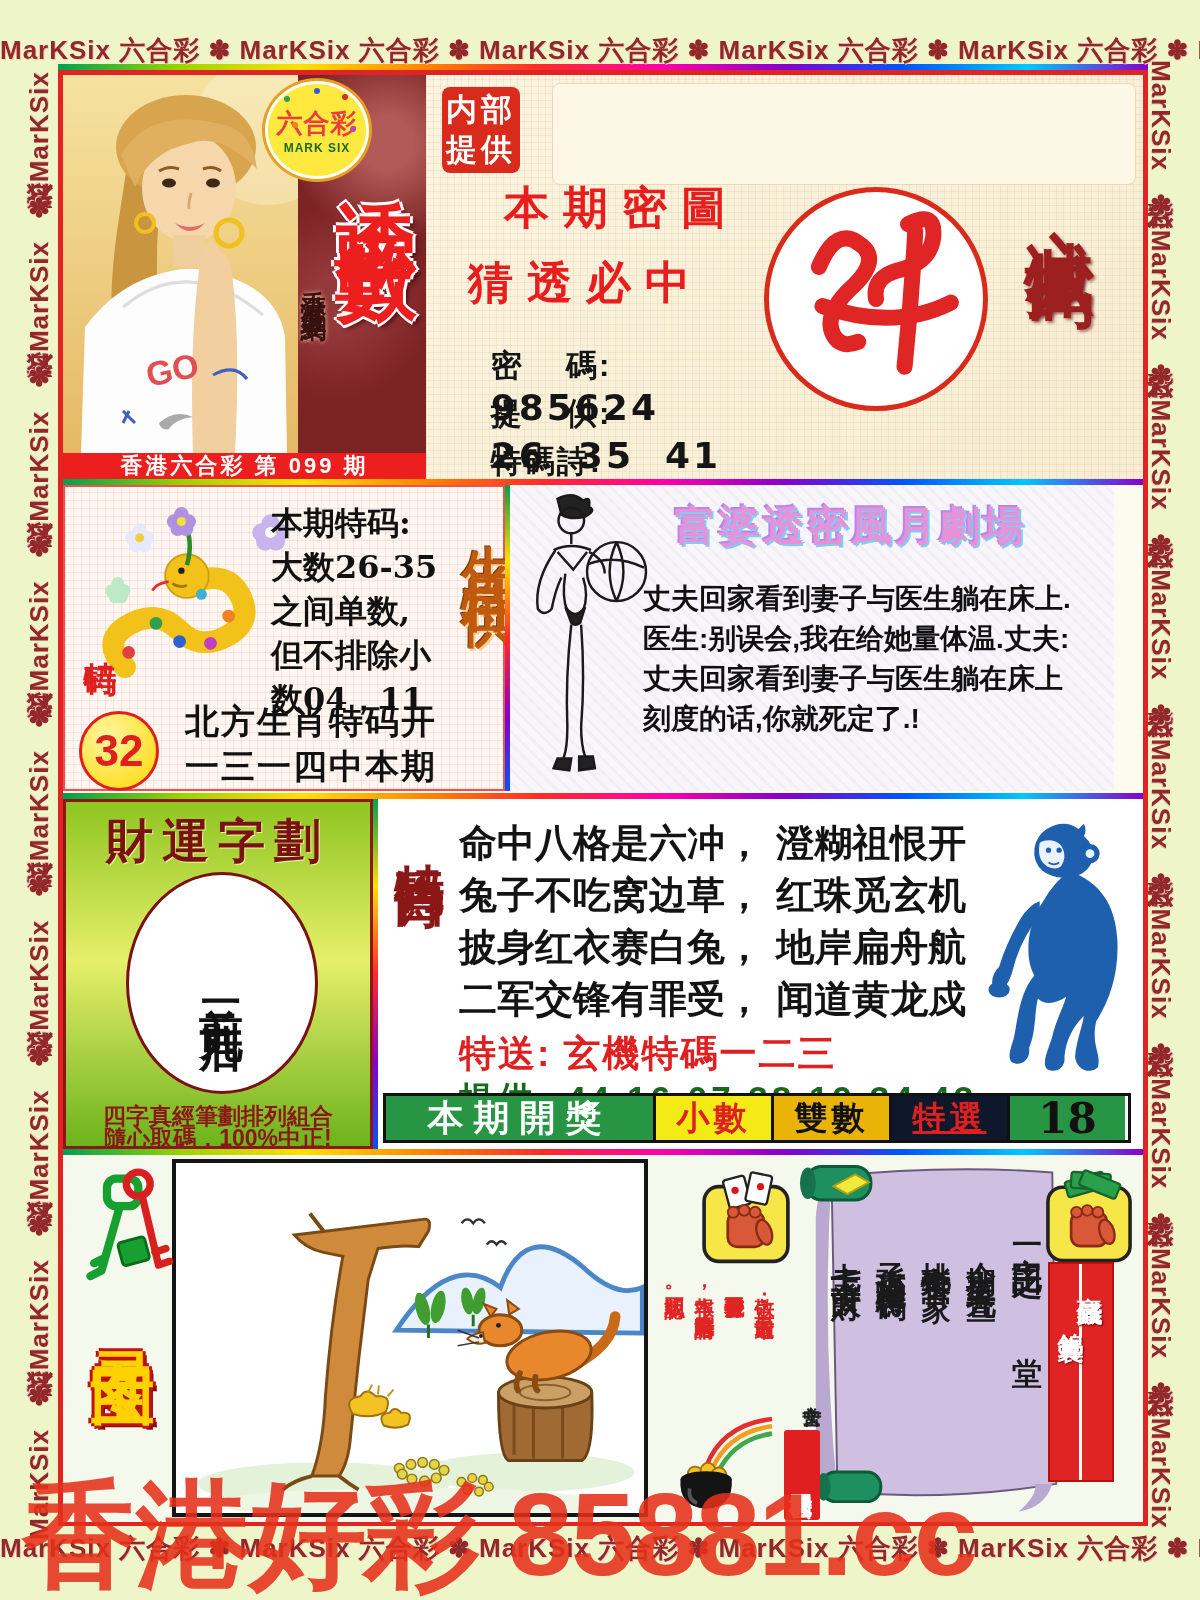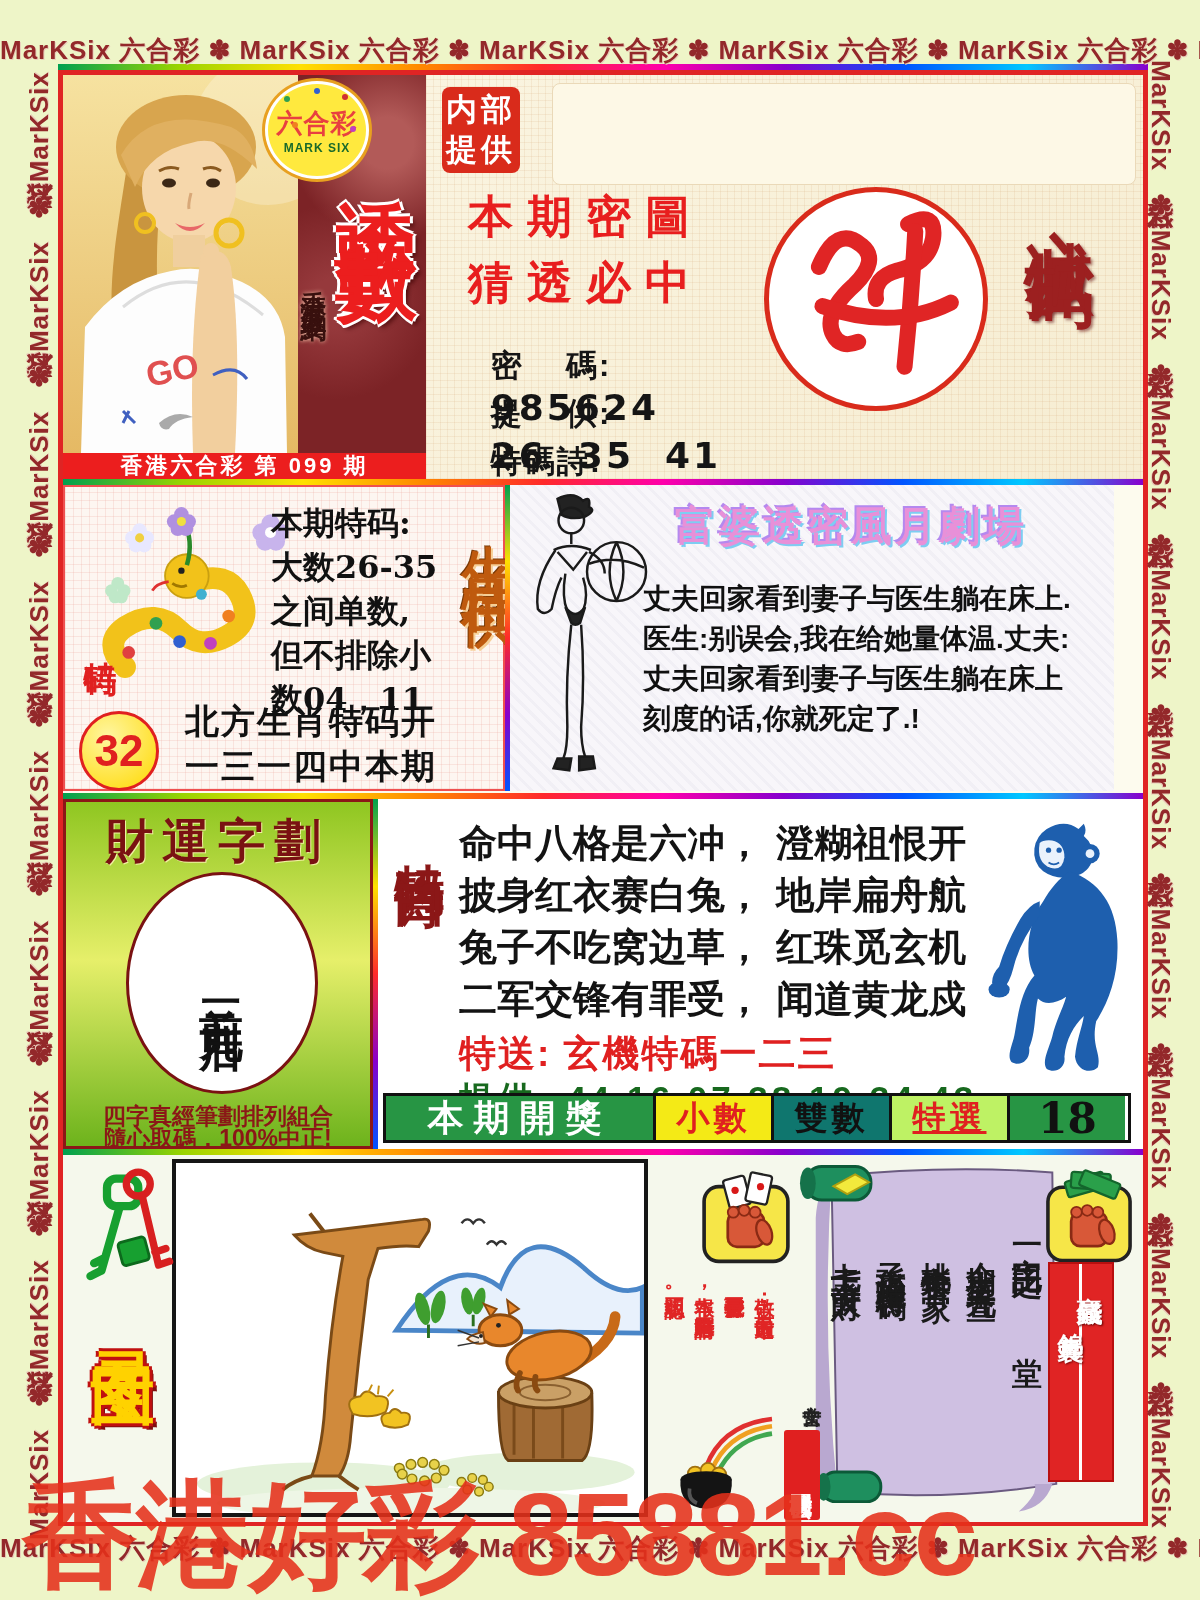--- a/index.html
+++ b/index.html
@@ -57,22 +57,22 @@
   
   .poem{left:373px;top:799px;width:770px;height:350px;z-index:3;background:#fff;}
   .plabel{left:14px;top:24px;height:290px;font-size:50px;font-weight:bold;color:#8b1717;letter-spacing:8px;font-family:"DejaVu Serif",serif;}
   .plines{left:86px;top:18px;width:560px;font-family:"DejaVu Serif",serif;font-weight:bold;font-size:38px;line-height:52px;color:#131313;}
   .pspecial{left:86px;top:230px;font-size:37px;font-weight:bold;color:#e02020;letter-spacing:2px;}
   .pprovide{left:86px;top:277px;font-size:35px;font-weight:bold;color:#17691e;letter-spacing:4px;}
   .rbar{left:10px;top:294px;width:748px;height:50px;display:flex;border:3px solid #111;box-sizing:border-box;z-index:4;}
   .rcell{display:flex;align-items:center;justify-content:center;font-weight:bold;border-right:3px solid #111;box-sizing:border-box;}
   .rc1{width:270px;background:#279544;color:#fff;font-size:36px;letter-spacing:10px;}
   .rc2{width:118px;background:#f4ea16;color:#e02020;font-size:33px;letter-spacing:4px;}
-  .rc3{width:118px;background:#0f766e;color:#111;font-size:33px;letter-spacing:4px;}
-  .rc4{width:118px;background:#bef264;color:#e02020;font-size:33px;letter-spacing:4px;text-decoration:underline;}
+  .rc3{width:118px;background:#eab308;color:#111;font-size:33px;letter-spacing:4px;}
+  .rc4{width:118px;background:#0f172a;color:#e02020;font-size:33px;letter-spacing:4px;text-decoration:underline;}
   .rc5{width:115px;background:#279544;color:#111;font-size:42px;border-right:none;font-family:"DejaVu Serif",serif;}
   
   .band4{left:63px;top:1155px;width:1080px;height:367px;z-index:2;background:radial-gradient(circle at 12% 30%,rgba(160,180,140,.12) 0 2px,transparent 3px),#f5f8ec;}
   .tlabel{left:80px;top:1300px;height:220px;font-size:64px;font-weight:bold;letter-spacing:8px;color:#ffd200;z-index:5;font-family:"DejaVu Serif",serif;text-shadow:-3px 0 #c01010,3px 0 #c01010,0 -3px #c01010,0 3px #c01010,4px 4px 0 #801010;}
   .drawing{left:172px;top:1159px;width:476px;height:358px;background:#fff;border:4px solid #151515;box-sizing:border-box;z-index:3;}
   .notice{left:652px;top:1282px;width:128px;height:190px;writing-mode:vertical-rl;text-orientation:upright;font-size:20px;font-weight:bold;color:#e02525;line-height:30px;z-index:4;}
   .mystic{left:784px;top:1430px;width:36px;height:90px;background:#e02020;border-radius:3px;color:#fff;display:flex;align-items:center;justify-content:center;z-index:5;}
   .mystic span{writing-mode:vertical-rl;text-orientation:upright;font-size:23px;font-weight:bold;}
   .scol{font-size:30px;font-weight:bold;letter-spacing:5px;color:#1a1a1a;z-index:5;font-family:"DejaVu Serif",serif;}
   .ssig{left:799px;top:1392px;font-size:19px;font-weight:bold;color:#222;z-index:5;}
@@ -130,21 +130,21 @@
       <span class="dots"></span>
       <span class="l1">六合彩</span>
       <span class="l2">MARK SIX</span>
     </div>
     <div class="abs issue">香港六合彩 第 099 期</div>
   </div>
 
   <div class="abs secret">
     <div class="abs stamp">内部提供</div>
     <div class="abs topbox"></div>
-    <div class="abs sh" style="left:42px;top:112px;">本期密圖</div>
+    <div class="abs sh" style="left:42px;top:103px;padding-left:36px;">本期密圖</div>
     <div class="abs sh" style="left:42px;top:178px;">猜透必中</div>
     <div class="abs srow" style="left:38px;top:252px;">
       <span class="lab">密    碼:</span>
       <span class="val">985624</span>
     </div>
     <div class="abs srow" style="left:38px;top:300px;">
       <span class="lab">提    供:</span>
       <span class="val">26  35  41</span>
     </div>
     <div class="abs srow" style="left:38px;top:348px;">
@@ -267,22 +267,22 @@
     </div>
     <div class="abs ffoot" style="top:292px;margin-top:7px;">四字真經筆劃排列組合</div>
     <div class="abs ffoot" style="top:321px;">隨心取碼，100%中正!</div>
   </div>
 
   <div class="abs vrainbow" style="left:373px;top:799px;height:350px;"></div>
   <div class="abs poem">
     <div class="abs v plabel">特码诗曰:</div>
     <div class="abs plines">
       <div>命中八格是六冲， 澄糊祖恨开</div>
+      <div>兔子不吃窝边草， 红珠觅玄机</div>
       <div>披身红衣赛白兔， 地岸扁舟航</div>
-      <div>兔子不吃窝边草， 红珠觅玄机</div>
       <div>二军交锋有罪受， 闻道黄龙戍</div>
     </div>
     <div class="abs pspecial">特送: 玄機特碼一二三</div>
     <div class="abs pprovide">提供: 44 16 07 38 19 34 43</div>
     <svg class="abs" style="left:612px;top:6px;" width="150" height="288" viewBox="0 0 170 300">
       <g fill="#1e5fae">
         <path d="M70,14 Q90,2 106,14 L112,8 Q116,16 112,22 Q124,32 122,48 Q118,64 100,68 Q80,72 66,62 Q54,52 56,36 Q58,22 70,14 Z"></path>
         <circle cx="119" cy="42" r="11"></circle>
         <path d="M96,62 C130,74 148,100 150,140 C152,180 140,210 126,232 C120,260 132,268 128,284 C120,292 104,288 102,272 C104,252 110,240 112,226 C100,238 92,252 90,272 C92,284 80,292 70,286 C64,278 72,264 76,250 C80,232 88,218 92,204 C80,212 68,214 60,206 C56,220 58,244 50,262 C52,276 40,284 30,278 C24,270 32,258 34,244 C38,220 42,196 56,180 C44,160 48,120 66,96 C74,82 84,70 96,62 Z"></path>
         <path d="M62,112 Q40,140 32,172 Q28,188 20,196 Q10,198 8,188 Q8,178 16,170 Q24,144 40,116 Q50,100 62,96 Z"></path>

